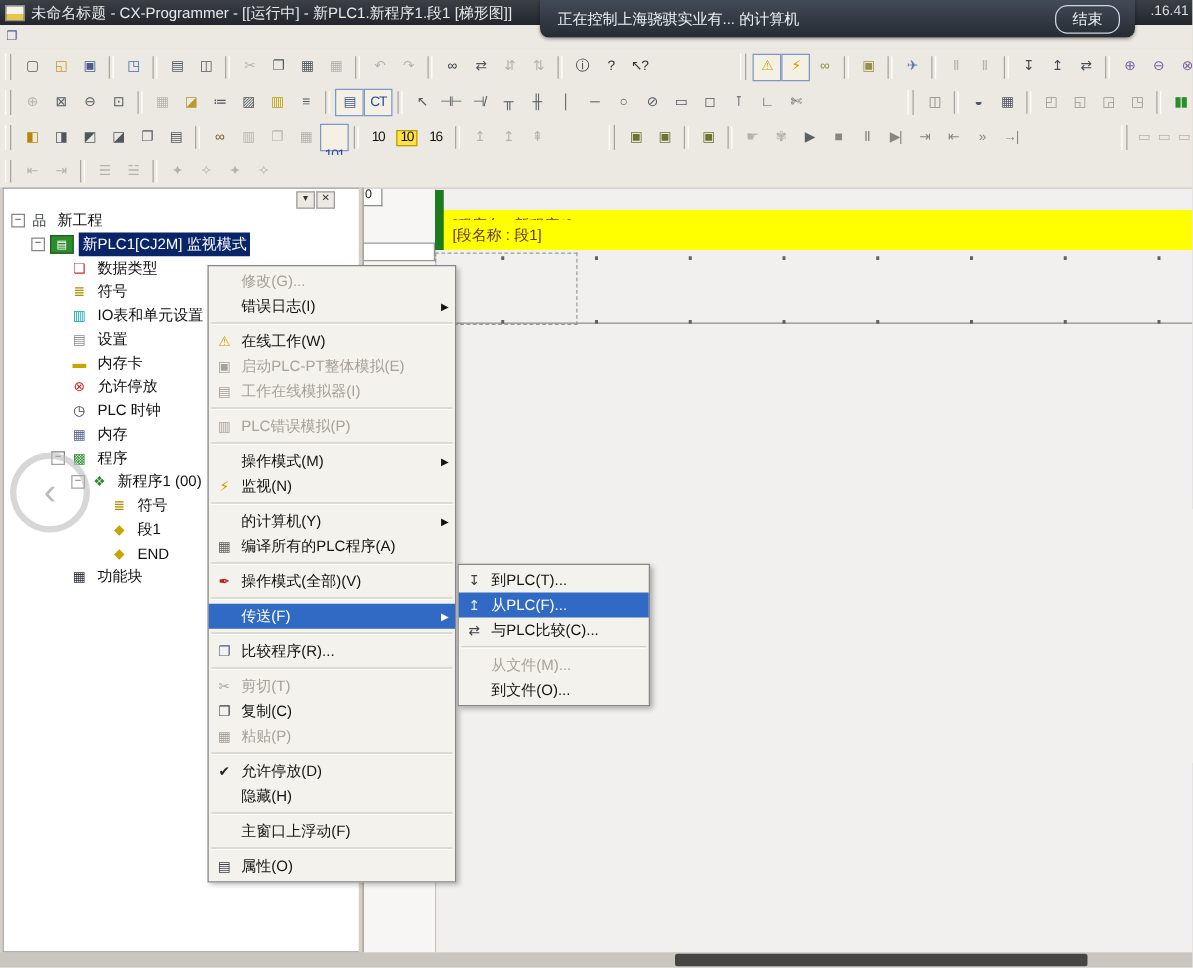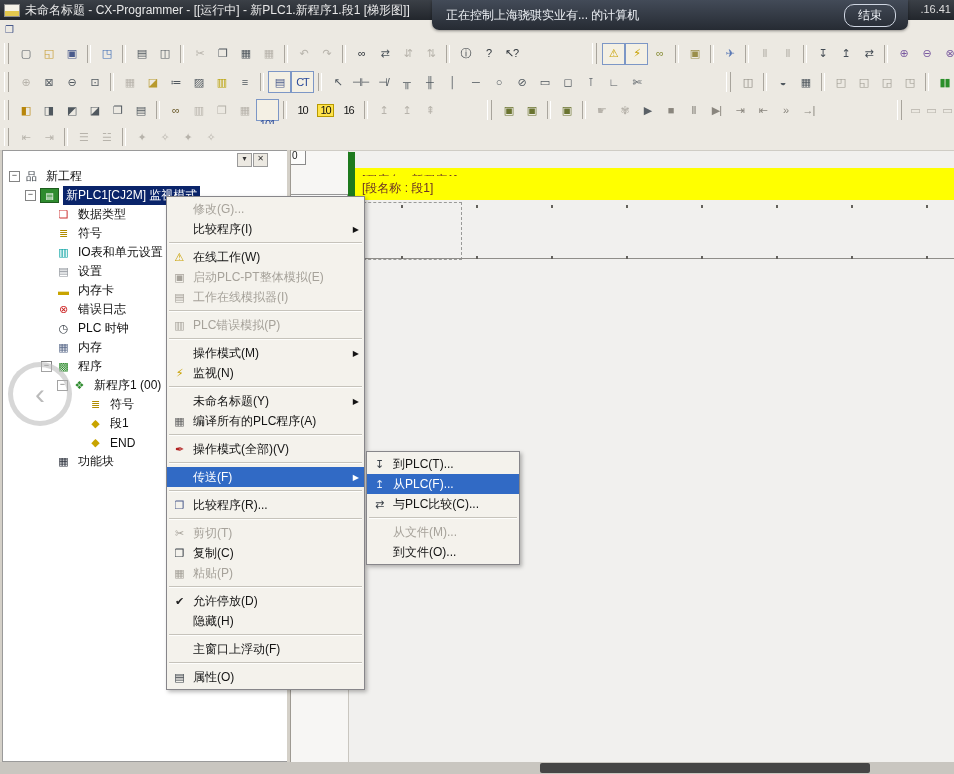--- a/index.html
+++ b/index.html
@@ -55,21 +55,21 @@
   #hdr1{top:18px}#hdr2{top:26px}
   .greenbar{position:absolute;left:58px;top:2px;width:7px;height:48px;background:#1e7a1e;z-index:2}
   .cursorbox{position:absolute;left:58px;top:52px;width:112px;height:56px;border:1px dashed #9a9a98}
   .rungline{position:absolute;left:58px;top:108px;right:0;height:0;border-top:1px solid #8f8d89}
   .dots{position:absolute;left:58px;right:0;height:3px;background-image:linear-gradient(90deg,#63615d 0 2px,transparent 2px);
         background-size:75px 3px;background-repeat:repeat-x;background-position-x:128px}
   #dots1{top:55px}#dots2{top:106px}
   
   .menu{position:absolute;background:#f4f2ec;border:1px solid #87868a;box-shadow:2px 2px 4px rgba(0,0,0,.28);
         padding:2px 0;font-size:12px;color:#141414}
-  .cmenu{left:166px;top:196px;width:197px;z-index:6}
+  .cmenu{left:166px;top:212px;width:197px;z-index:6}
   .smenu{left:366px;top:451px;width:152px;z-index:7}
   .mrow{height:20px;display:flex;align-items:center;position:relative;padding:0 14px 0 3px;white-space:nowrap}
   .mic{width:19px;height:15px;flex:none;margin-right:4px;display:flex;align-items:center;justify-content:center;font-size:11px}
   .mlb{flex:1;overflow:hidden}
   .mar{position:absolute;right:5px;font-size:8px;visibility:hidden}
   .mrow.arrow .mar{visibility:visible}
   .mrow.disabled{color:#a6a29a}
   .mrow.hl{background:#316ac5;color:#fff}
   .msep{height:8px;position:relative}
   .msep::after{content:"";position:absolute;left:2px;right:2px;top:3px;border-top:1px solid #c6c3bb;border-bottom:1px solid #fefefc}
@@ -518,21 +518,21 @@
       <span class="tlbl">设置</span>
     </div>
       <div class="trow" style="padding-left: 36px;">
       <span class="texp none"></span>
       <span class="ticn" style="color: rgb(200, 164, 0);">▬</span>
       <span class="tlbl">内存卡</span>
     </div>
       <div class="trow" style="padding-left: 36px;">
       <span class="texp none"></span>
       <span class="ticn" style="color: rgb(204, 34, 34);">⊗</span>
-      <span class="tlbl">错误日志</span>
+      <span class="tlbl">允许停放</span>
     </div>
       <div class="trow" style="padding-left: 36px;">
       <span class="texp none"></span>
       <span class="ticn" style="color: rgb(58, 65, 72);">◷</span>
       <span class="tlbl">PLC 时钟</span>
     </div>
       <div class="trow" style="padding-left: 36px;">
       <span class="texp none"></span>
       <span class="ticn" style="color: rgb(90, 106, 138);">▦</span>
       <span class="tlbl">内存</span>
@@ -586,21 +586,21 @@
 
 <div class="menu cmenu">
 
 <div class="mrow disabled">
     <span class="mic"></span>
     <span class="mlb">修改(G)...</span>
 
   </div>
     <div class="mrow arrow">
     <span class="mic"></span>
-    <span class="mlb">比较程序(I)</span>
+    <span class="mlb">错误日志(I)</span>
     <span class="mar">▶</span>
   </div>
     <div class="msep"></div>
     <div class="mrow">
     <span class="mic" style="color: rgb(200, 160, 0);">⚠</span>
     <span class="mlb">在线工作(W)</span>
 
   </div>
     <div class="mrow disabled">
     <span class="mic" style="color: rgb(166, 162, 154);">▣</span>
@@ -625,21 +625,21 @@
     <span class="mar">▶</span>
   </div>
     <div class="mrow">
     <span class="mic" style="color: rgb(200, 160, 0);">⚡</span>
     <span class="mlb">监视(N)</span>
 
   </div>
     <div class="msep"></div>
     <div class="mrow arrow">
     <span class="mic"></span>
-    <span class="mlb">未命名标题(Y)</span>
+    <span class="mlb">的计算机(Y)</span>
     <span class="mar">▶</span>
   </div>
     <div class="mrow">
     <span class="mic" style="color: rgb(102, 102, 102);">▦</span>
     <span class="mlb">编译所有的PLC程序(A)</span>
 
   </div>
     <div class="msep"></div>
     <div class="mrow">
     <span class="mic" style="color: rgb(178, 34, 34);">✒</span>

